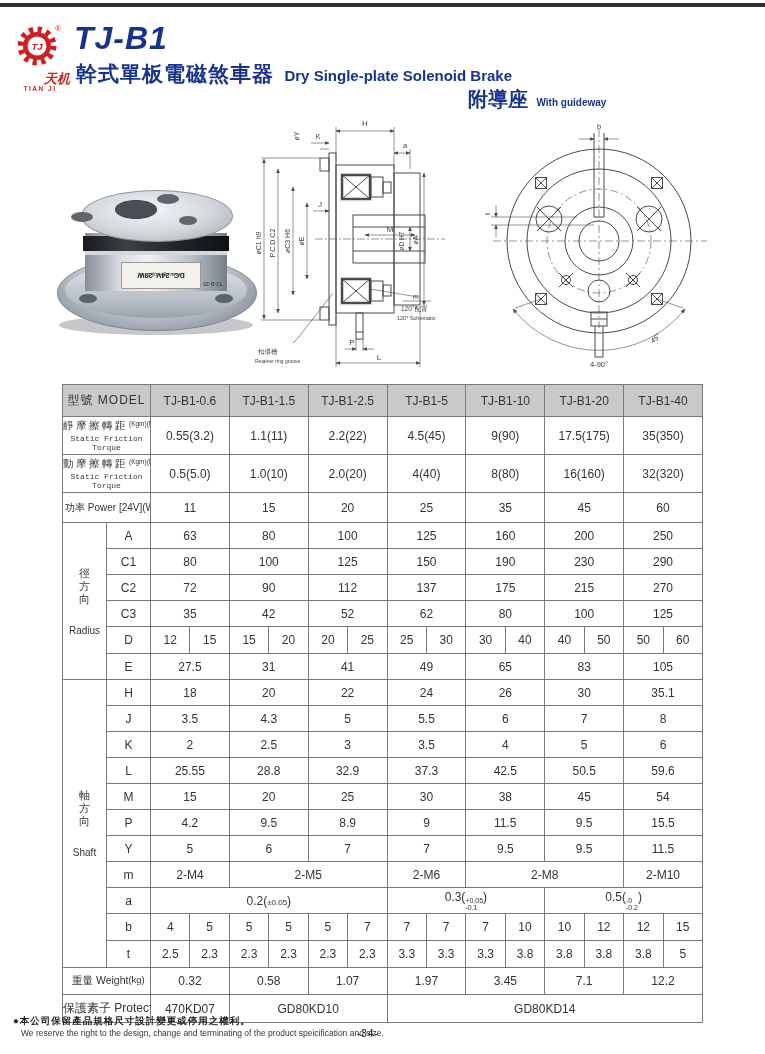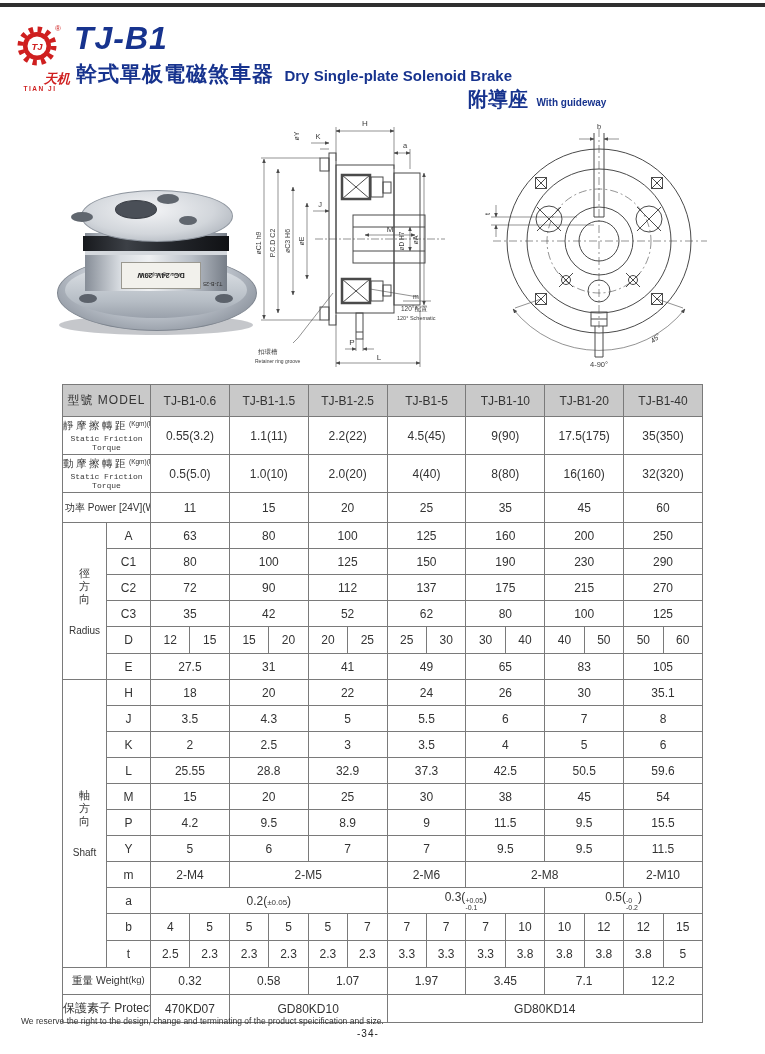--- a/index.html
+++ b/index.html
@@ -659,16 +659,17 @@
         <tr class="r-pb">
           <td colspan="2" class="c-lab c-pbl">保護素子 Protective band</td>
           <td colspan="1" class="c-val">470KD07</td>
           <td colspan="2" class="c-val">GD80KD10</td>
           <td colspan="4" class="c-val">GD80KD14</td>
         </tr>
       </tbody>
   </table>
 
   <div class="abs foot">
+    <div class="foot-zh">●本公司保留產品規格尺寸設計變更或停用之權利。</div>
     <div class="foot-en">We reserve the right to the design, change and terminating of the product speicification and size.</div>
   </div>
   <div class="abs pageno">-34-</div>
 </div>
 
 </body></html>

